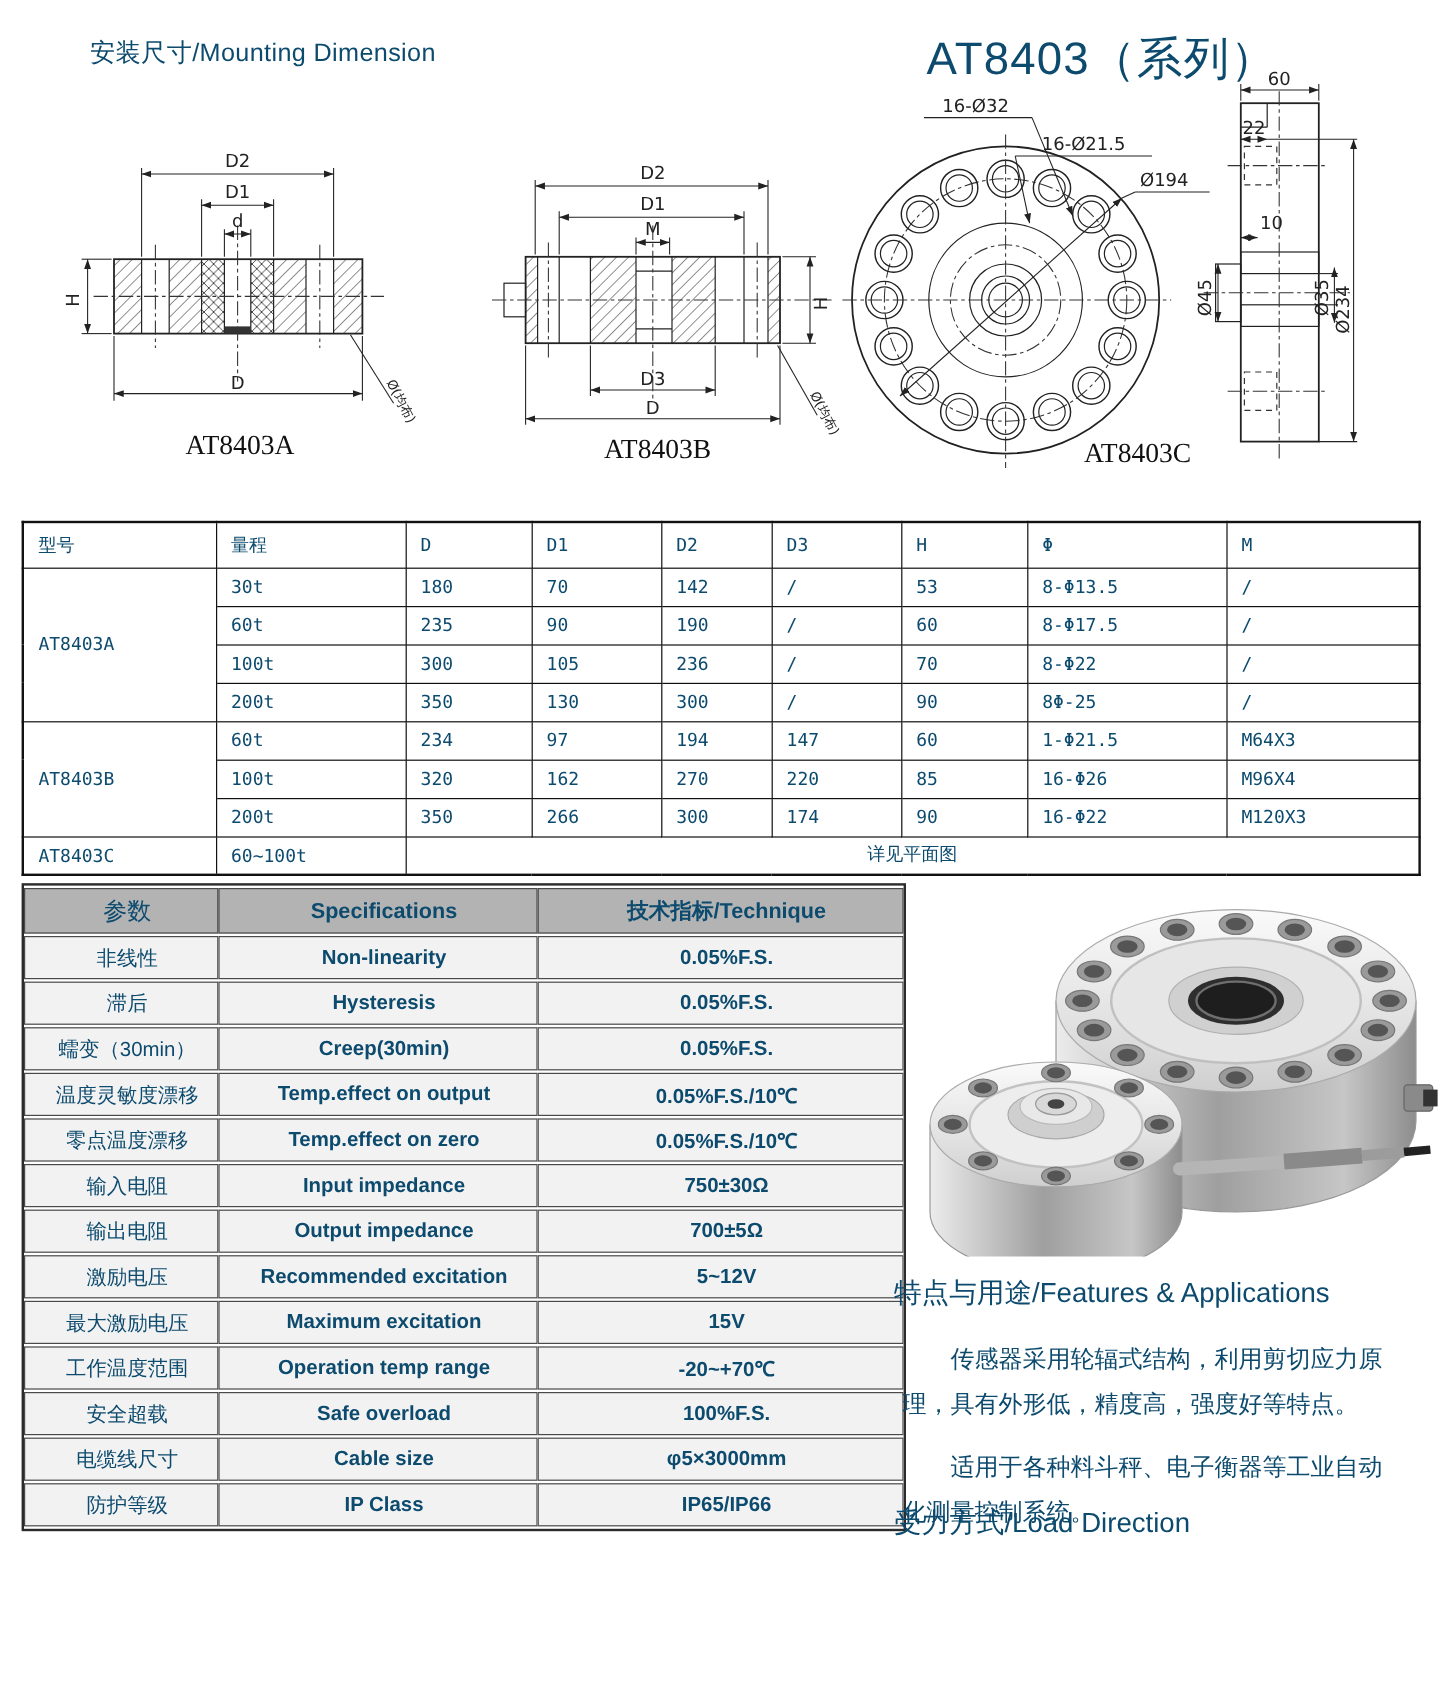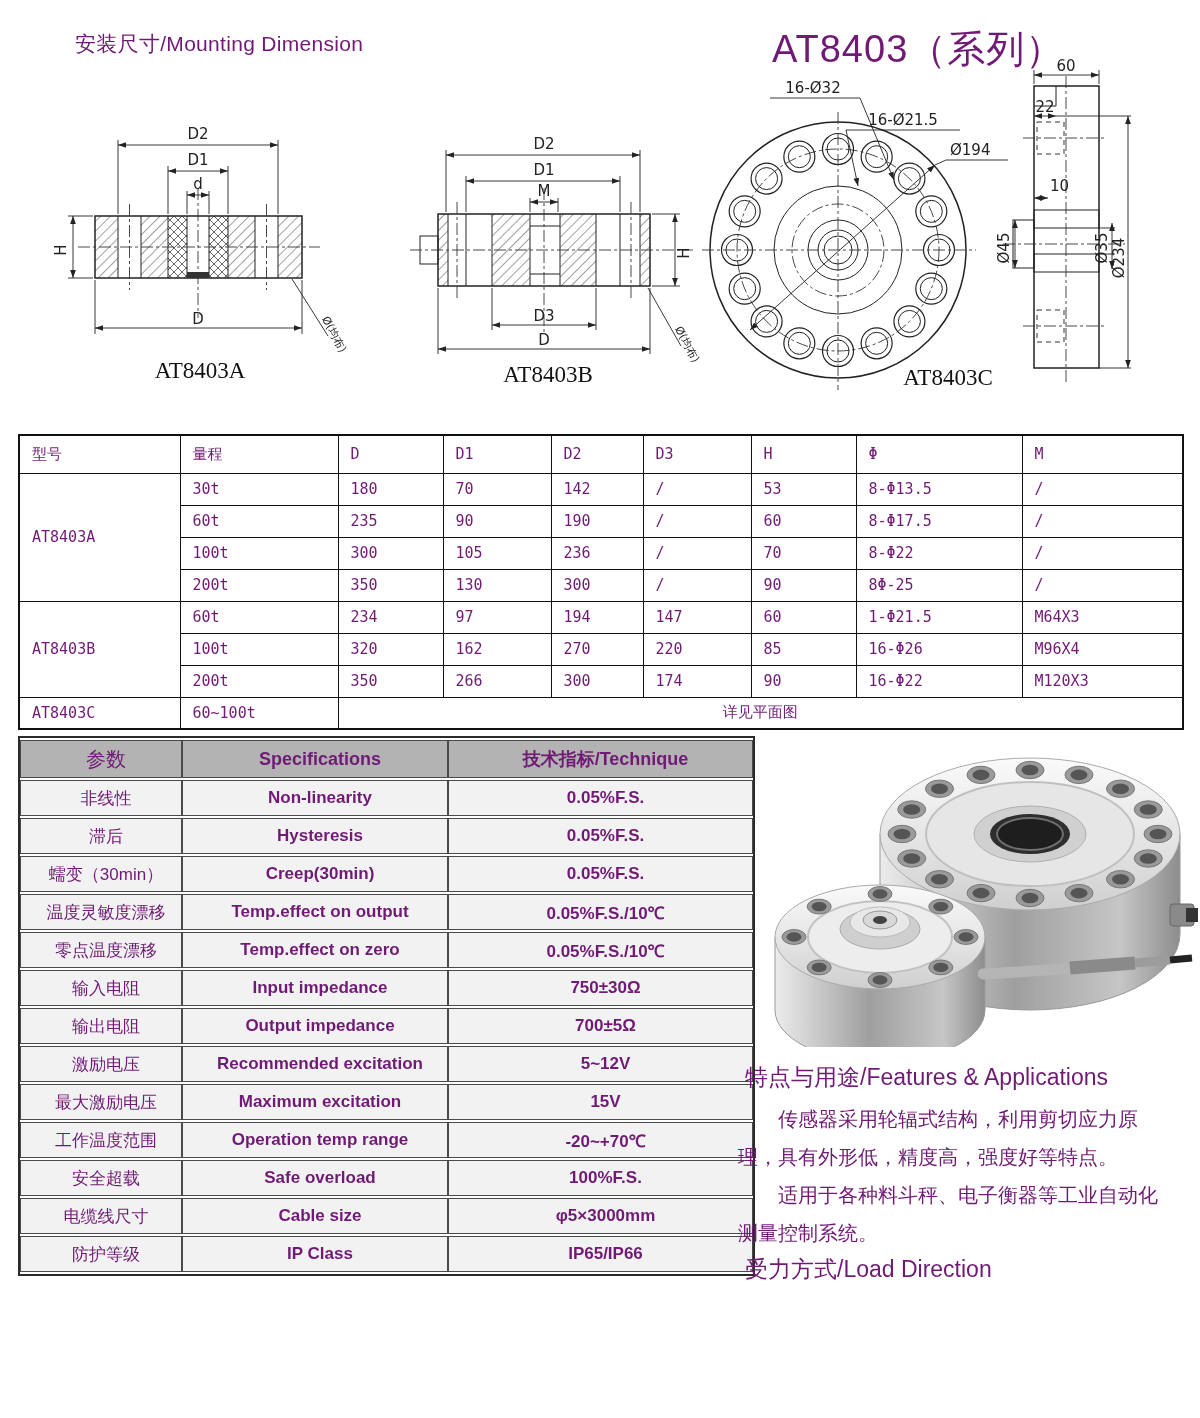--- a/index.html
+++ b/index.html
@@ -1,18 +1,18 @@
 <!DOCTYPE html>
 <html><head>
 <meta charset="utf-8">
 <style>
   *{margin:0;padding:0;box-sizing:border-box}
   body{background:#fff}
   .page{position:relative;width:1200px;height:1418px;background:#fff;overflow:hidden;
-        font-family:"Liberation Sans",sans-serif;color:#701a75}
+        font-family:"Liberation Sans",sans-serif;color:#0c4a6e}
   .abs{position:absolute}
   .title-left{left:75px;top:30px;font-size:21px;letter-spacing:.3px}
   .title-right{left:772px;top:24px;font-size:38px;letter-spacing:1px}
 
   
   svg text{font-family:"DejaVu Sans",sans-serif}
   .cap{font-family:"Liberation Serif",serif;font-size:23px;fill:#111}
   .dimline{stroke:#222;stroke-width:0.9;fill:none}
   .outline{stroke:#222;fill:none;stroke-width:1.5}
   .thin{stroke:#222;fill:none;stroke-width:1}
@@ -41,21 +41,21 @@
   .spec-table td{background:var(--spec-row-bg,#f2f2f2);font-weight:700}
   .spec-table td.cn{font-weight:400}
 
   
   .photo .hole-outer{fill:#9a9a9a;stroke:#777;stroke-width:1}
   .photo .hole-inner{fill:#555;stroke:none}
 
   
   .feat-head{font-size:23px}
   .feat-body{width:430px;font-size:20px;line-height:38px}
-  .feat-body p{text-indent:2em;margin:0}
+  .feat-body p{text-indent:2em;margin:14px}
 </style>
 </head>
 <body style="--spec-header-bg: #b3b3b3; --spec-row-bg: #f2f2f2; --border: #111111;">
 
 <div class="page">
 
   <div class="abs title-left">安装尺寸/Mounting Dimension</div>
   <div class="abs title-right">AT8403（系列）</div>
 
   <svg class="abs" style="left:30px;top:88px" width="335" height="302" viewBox="0 0 335 302">

